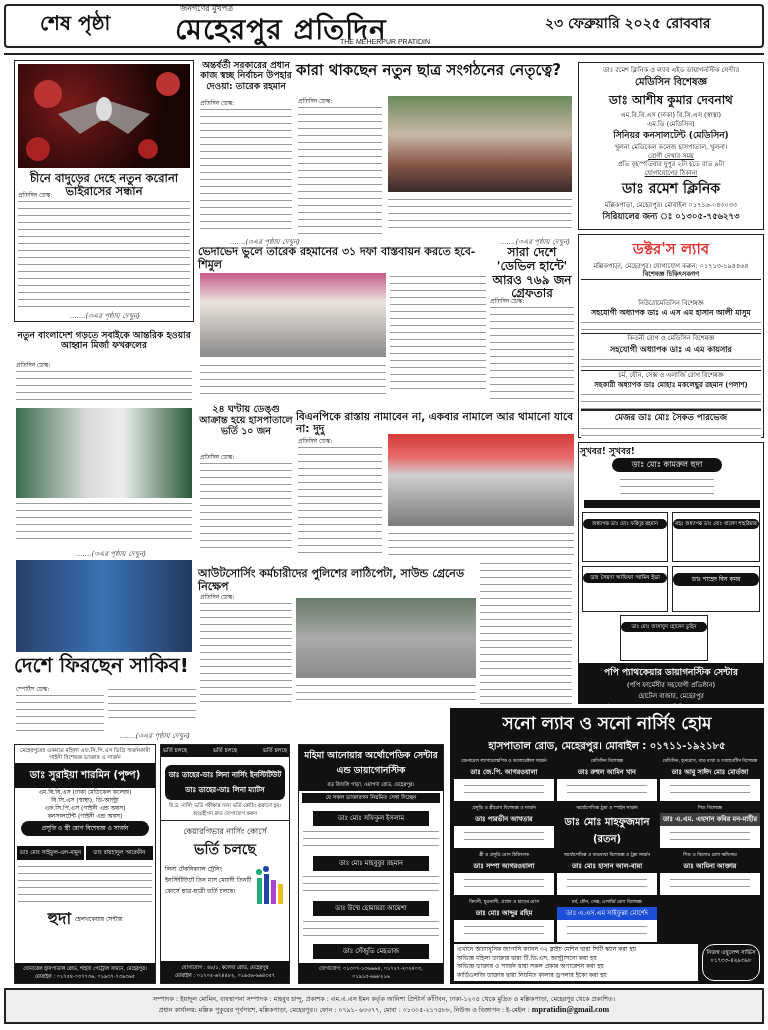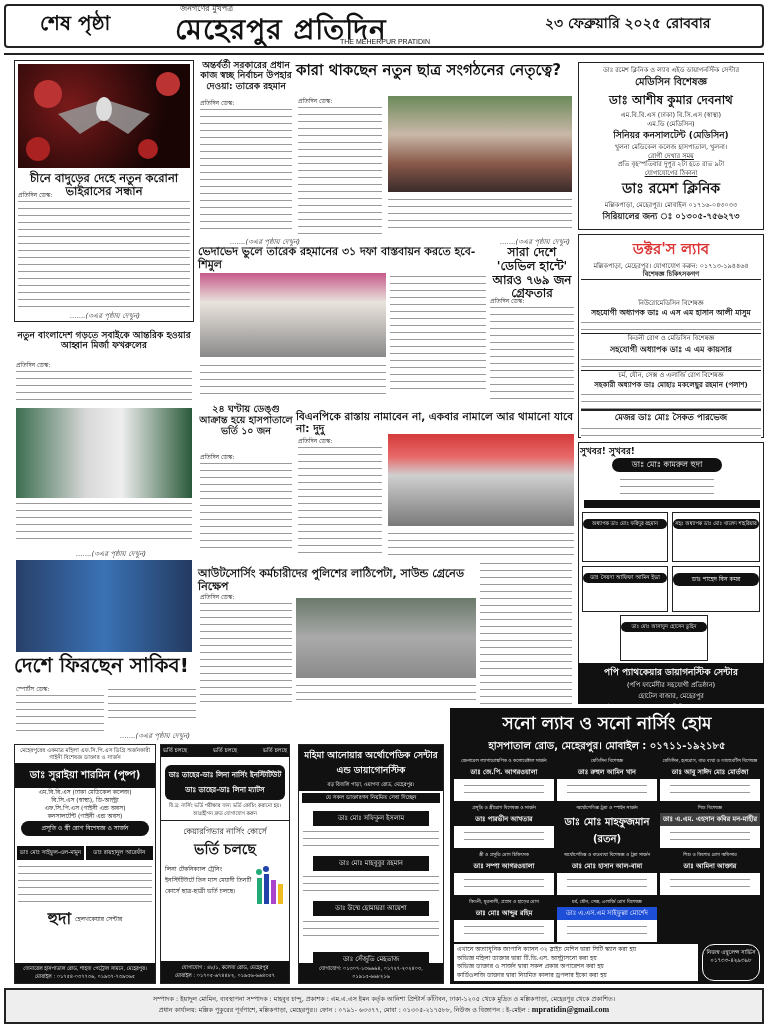--- a/index.html
+++ b/index.html
@@ -219,21 +219,21 @@
 <div class="abs bx ctr" style="left:298px;top:744px;width:146px;height:240px">
   <div class="dark" style="font-size:9px;font-weight:bold;padding:3px 2px">মহিমা আনোয়ার অর্থোপেডিক সেন্টার এন্ড ডায়াগোনস্টিক</div>
   <div class="dark" style="font-size:5px;padding-bottom:2px">বড় বিজলি পাড়া, ওয়াপদা রোড, মেহেরপুর।</div>
   <div class="dark" style="font-size:5.5px;margin:2px 3px;padding:1px">যে সকল ডাক্তারগন নিয়মিত সেবা দিচ্ছেন</div>
   <div class="dark" style="font-size:6.5px;margin:8px 14px 2px;padding:2px">ডাঃ মোঃ সফিকুল ইসলাম</div>
   <div class="lines" style="height:18px;margin:0 4px"></div>
   <div class="dark" style="font-size:6.5px;margin:10px 14px 2px;padding:2px">ডাঃ মোঃ মাহবুবুর রহমান</div>
   <div class="lines" style="height:18px;margin:0 4px"></div>
   <div class="dark" style="font-size:6.5px;margin:10px 14px 2px;padding:2px">ডাঃ উম্মে হোমায়রা আয়েশা</div>
   <div class="lines" style="height:18px;margin:0 4px"></div>
-  <div class="dark" style="font-size:6.5px;margin:16px 14px 2px;padding:2px">ডাঃ সেঁজুতি মেহতাজ</div>
+  <div class="dark" style="font-size:6.5px;margin:8px 14px 2px;padding:2px">ডাঃ সেঁজুতি মেহতাজ</div>
   <div class="dark" style="position:absolute;bottom:0;left:0;right:0;font-size:5px;padding:2px">যোগাযোগ: ০১৩০৭-১৩৬৬৬৪, ০১৭২৭-২০২৪০৩, ০১৯১৫-৬৬৮২১৬</div>
 </div>
 
 <div class="abs dark ctr" style="left:450px;top:708px;width:314px;height:276px">
   <div style="font-size:17px;font-weight:bold;margin-top:2px">সনো ল্যাব ও সনো নার্সিং হোম</div>
   <div style="font-size:10px;font-weight:bold">হাসপাতাল রোড, মেহেরপুর। মোবাইল : ০১৭১১-১৯২১৮৫</div>
   <div id="sono-grid" style="display:grid;grid-template-columns:repeat(3,1fr);gap:3px;padding:2px 4px">
       <div style="background: rgb(255, 255, 255); color: rgb(17, 17, 17); height: 44px; overflow: hidden;">
         <div style="background: rgb(17, 17, 17); color: rgb(255, 255, 255); font-size: 4.5px; padding: 1px;">জেনারেল ল্যাপারোস্কপিক ও কলোরেক্টাল সার্জন</div>
         <div style="background: rgb(17, 17, 17); color: rgb(255, 255, 255); font-size: 6.5px; font-weight: bold; padding: 1px;">ডাঃ জে.পি. আগরওয়ালা</div>

